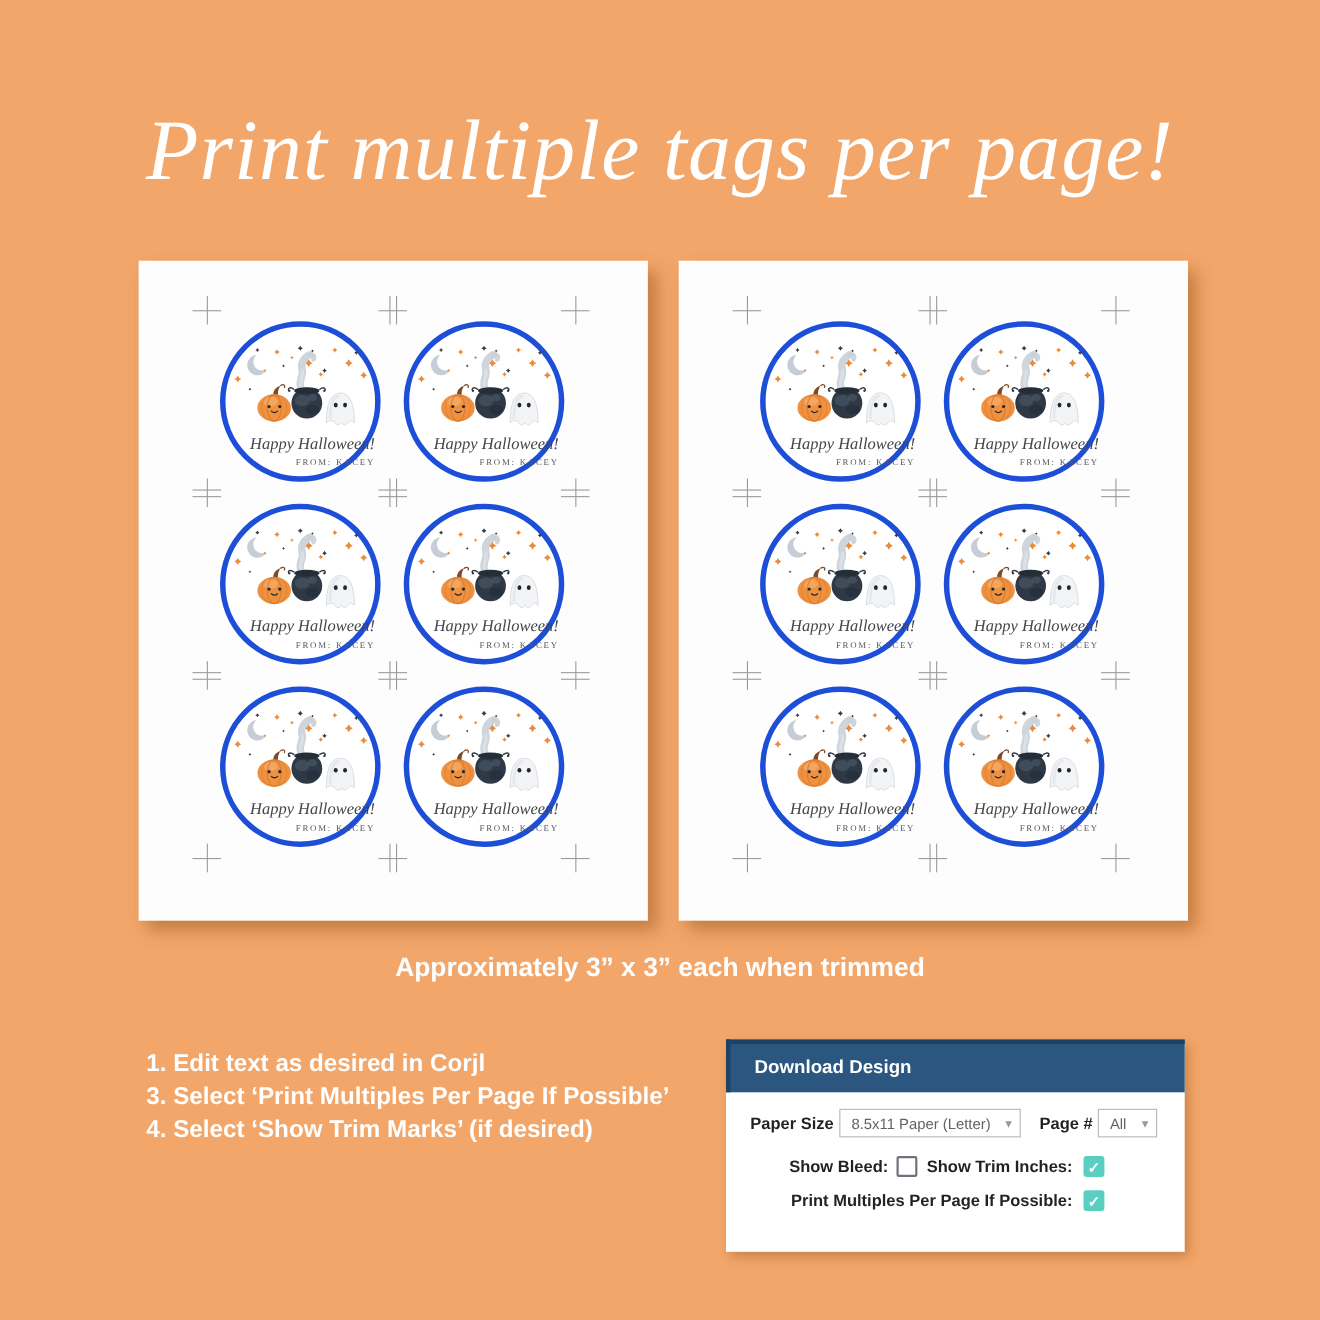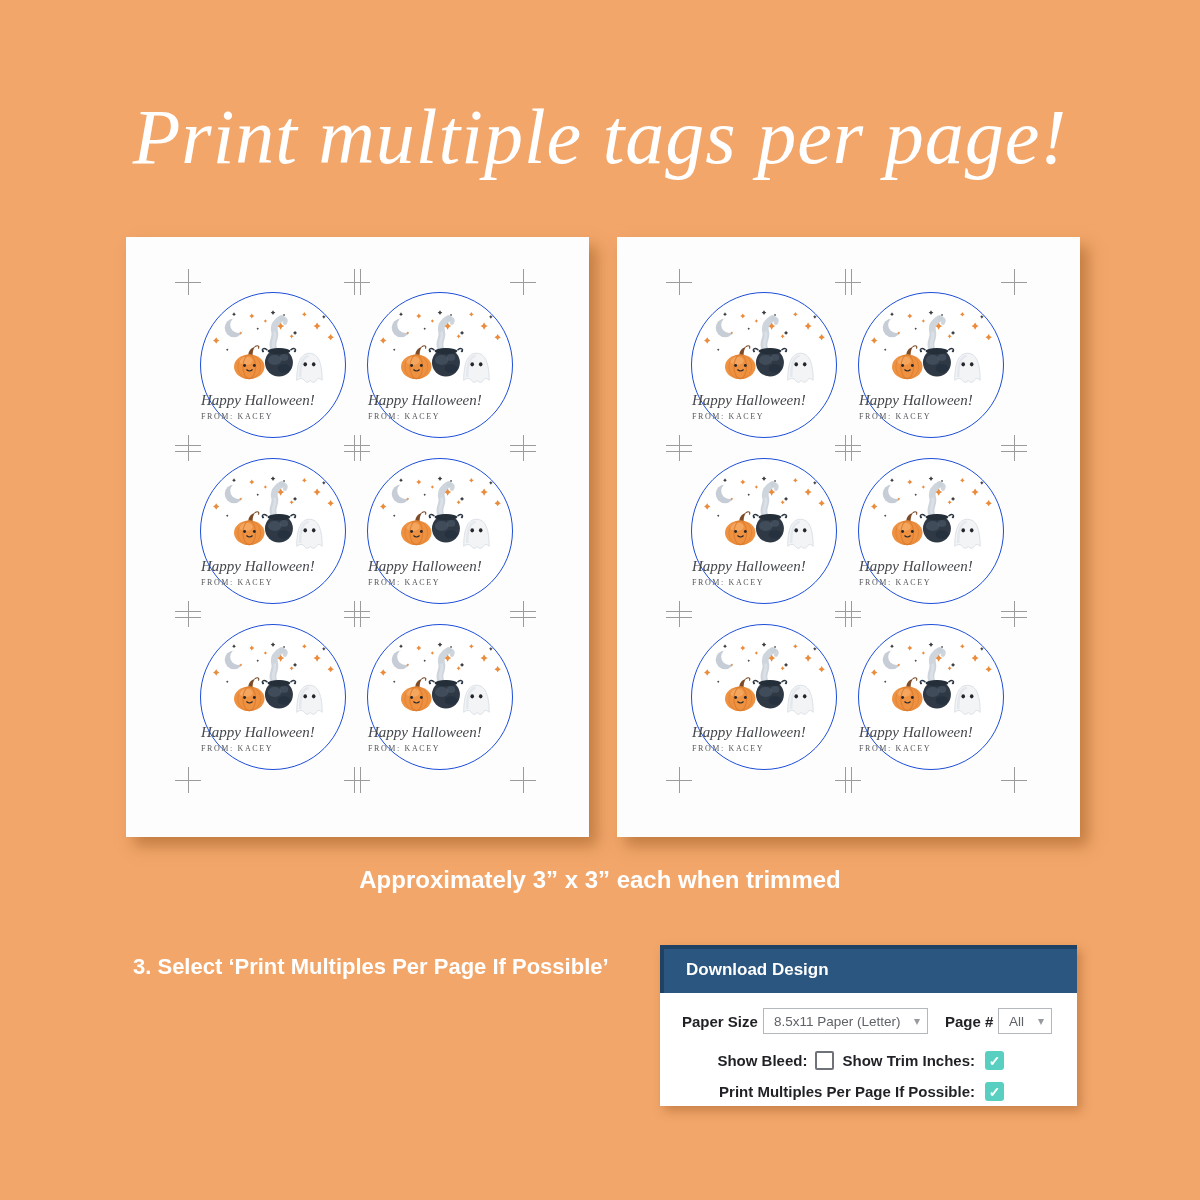--- a/index.html
+++ b/index.html
@@ -26,22 +26,22 @@
   .mark i{position:absolute;background:#9b9b9b;}
   .mark .v{width:1px;top:0;bottom:0;left:13px;}
   .mark .h{height:1px;left:0;right:0;top:13px;}
   .mark .v1{width:1px;top:0;bottom:0;left:10px;}
   .mark .v2{width:1px;top:0;bottom:0;left:16px;}
   .mark .h1{height:1px;left:0;right:0;top:10px;}
   .mark .h2{height:1px;left:0;right:0;top:16px;}
   
   .tag{
     position:absolute;width:146px;height:146px;border-radius:50%;
-    background:#fff;border:1px solid #1d4ed8;box-sizing:border-box;
-    text-align:left;
+    background:#fff;border:5px solid #1d4ed8;box-sizing:border-box;
+    text-align:right;
   }
   .tag-art{display:block;width:128px;height:78px;margin:17px auto 0;}
   .tag-greeting{
     margin-top:4px;font-family:"Liberation Serif",serif;font-style:italic;
     font-size:15px;line-height:16px;color:#43464b;white-space:nowrap;
   }
   .tag-from{
     margin-top:4px;font-family:"Liberation Serif",serif;
     font-size:8px;letter-spacing:1.6px;color:#55575c;white-space:nowrap;
   }
@@ -51,21 +51,21 @@
     font-size:24px;font-weight:bold;color:#ffffff;
   }
   
   .instructions{
     position:absolute;left:133px;top:952px;color:#ffffff;
     font-size:22px;font-weight:bold;line-height:30px;
   }
   .instructions div{white-space:nowrap;}
   
   .panel{
-    position:absolute;left:660px;top:945px;width:417px;height:161px;
+    position:absolute;left:660px;top:945px;width:417px;height:193px;
     background:#ffffff;box-shadow:4px 5px 10px rgba(140,75,20,.4);
   }
   .panel-header{
     height:44px;background:#2b567f;border-top:4px solid #1f4164;border-left:4px solid #1f4164;
     color:#ffffff;font-size:17px;font-weight:bold;line-height:42px;padding-left:22px;
     box-sizing:content-box;
   }
   .panel-body{position:relative;height:119px;}
   .pp-label{position:absolute;font-size:15px;font-weight:bold;color:#1f2125;white-space:nowrap;text-align:center;}
   .dropdown{
@@ -357,21 +357,23 @@
         <use href="#tag-art-symbol"></use>
       </svg>
     <div class="tag-greeting">Happy Halloween!</div>
     <div class="tag-from">FROM: KACEY</div>
   </div>
 </div>
 
 <div class="caption">Approximately 3” x 3” each when trimmed</div>
 
 <div class="instructions">
+  <div>1. Edit text as desired in Corjl</div>
   <div>3. Select ‘Print Multiples Per Page If Possible’</div>
+  <div>4. Select ‘Show Trim Marks’ (if desired)</div>
 </div>
 
 <div class="panel">
   <div class="panel-header">Download Design</div>
   <div class="panel-body">
 
     <div class="pp-label" style="left:22px;top:20px">Paper Size</div>
     <div class="dropdown" style="left:103px;top:15px;width:165px">
       <span class="dd-text">8.5x11 Paper (Letter)</span>
       <span class="chev">▾</span>

